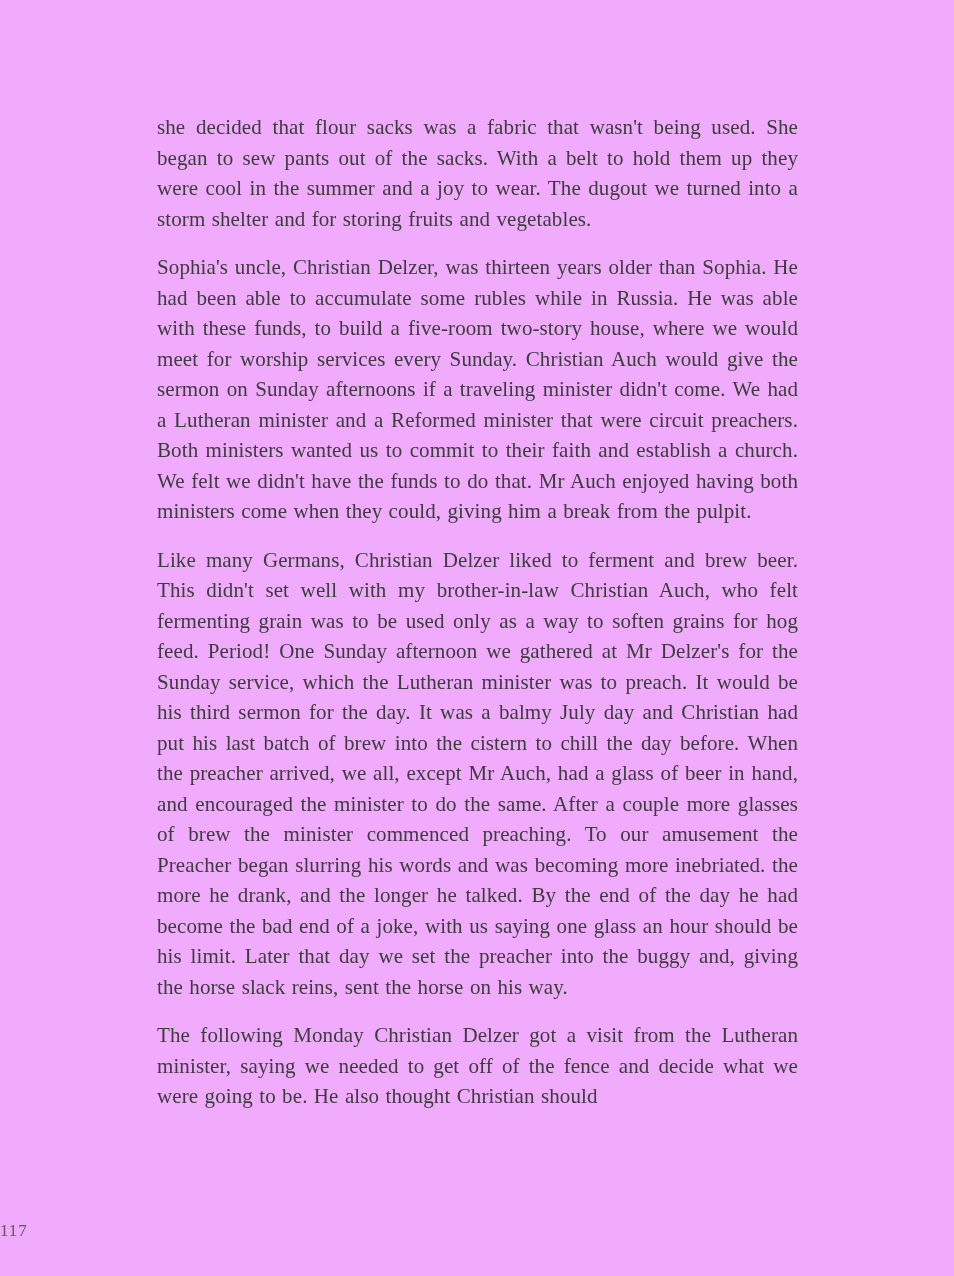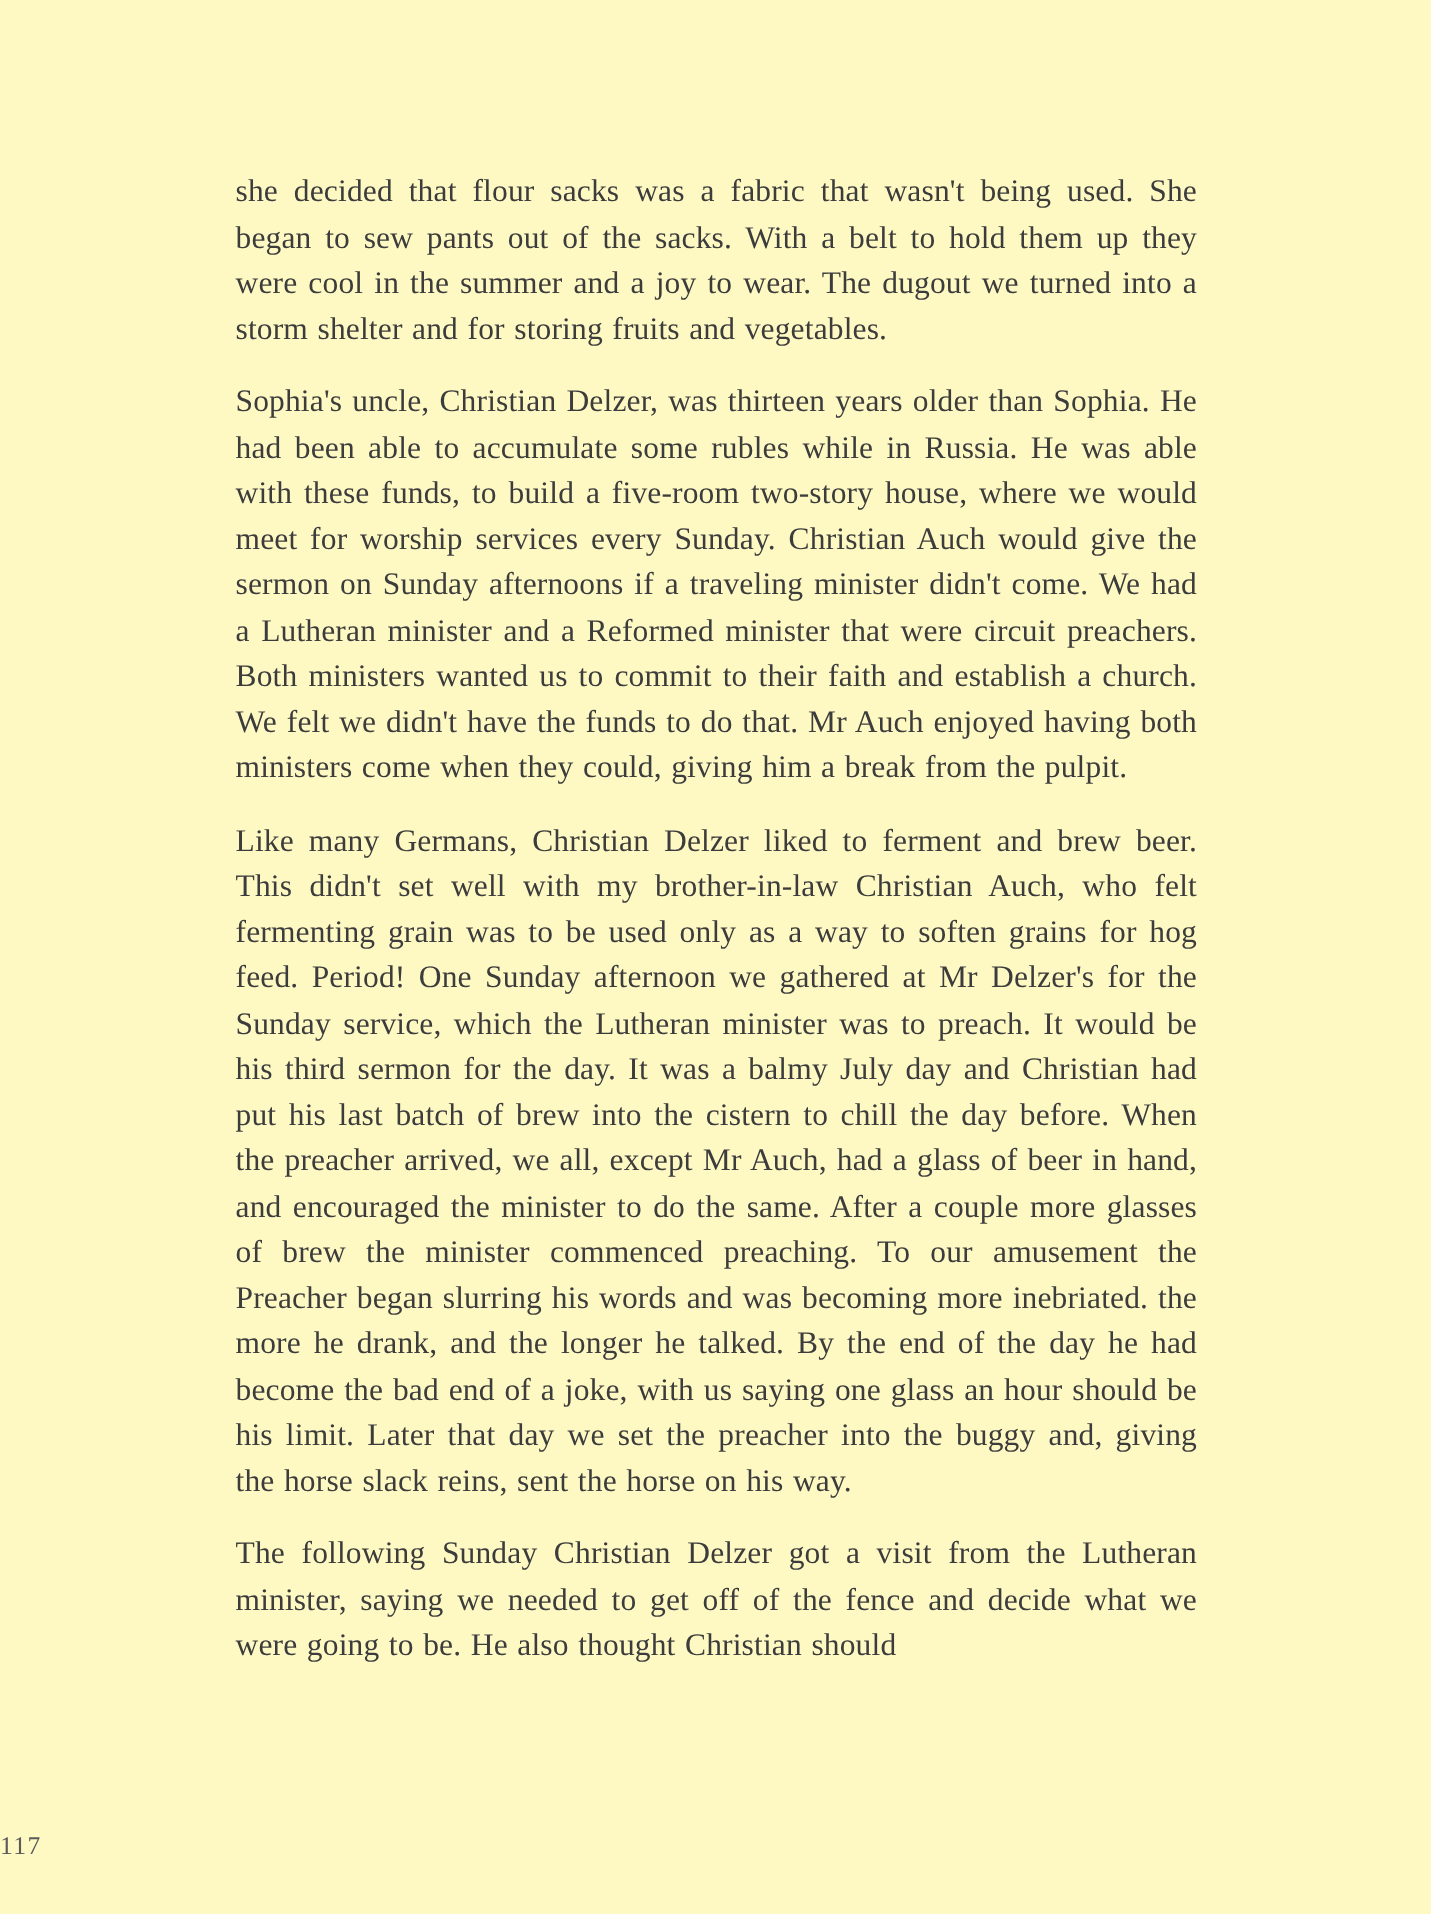--- a/index.html
+++ b/index.html
@@ -13,21 +13,21 @@
     position: relative;
     font-family: "Liberation Serif", serif;
     overflow: hidden;
   }
   .page {
     position: absolute;
     left: 0;
     top: 0;
     width: 954px;
     height: 1276px;
-    background: #fef9c3;
+    background: #f0abfc;
   }
   .text-block {
     position: absolute;
     left: 157px;
     top: 112px;
     width: 641px;
   }
   .text-block p {
     margin: 0 0 18px 0;
     font-size: 21px;
@@ -49,16 +49,16 @@
   }
 </style>
 </head>
 <body>
 
 <div class="page">
   <div class="text-block">
     <p>she decided that flour sacks was a fabric that wasn't being used. She began to sew pants out of the sacks. With a belt to hold them up they were cool in the summer and a joy to wear. The dugout we turned into a storm shelter and for storing fruits and vegetables.</p>
     <p>Sophia's uncle, Christian Delzer, was thirteen years older than Sophia. He had been able to accumulate some rubles while in Russia. He was able with these funds, to build a five-room two-story house, where we would meet for worship services every Sunday. Christian Auch would give the sermon on Sunday afternoons if a traveling minister didn't come. We had a Lutheran minister and a Reformed minister that were circuit preachers. Both ministers wanted us to commit to their faith and establish a church. We felt we didn't have the funds to do that. Mr Auch enjoyed having both ministers come when they could, giving him a break from the pulpit.</p>
     <p>Like many Germans, Christian Delzer liked to ferment and brew beer. This didn't set well with my brother-in-law Christian Auch, who felt fermenting grain was to be used only as a way to soften grains for hog feed. Period! One Sunday afternoon we gathered at Mr Delzer's for the Sunday service, which the Lutheran minister was to preach. It would be his third sermon for the day. It was a balmy July day and Christian had put his last batch of brew into the cistern to chill the day before. When the preacher arrived, we all, except Mr Auch, had a glass of beer in hand, and encouraged the minister to do the same. After a couple more glasses of brew the minister commenced preaching. To our amusement the Preacher began slurring his words and was becoming more inebriated. the more he drank, and the longer he talked. By the end of the day he had become the bad end of a joke, with us saying one glass an hour should be his limit. Later that day we set the preacher into the buggy and, giving the horse slack reins, sent the horse on his way.</p>
-    <p>The following Sunday Christian Delzer got a visit from the Lutheran minister, saying we needed to get off of the fence and decide what we were going to be. He also thought Christian should</p>
+    <p>The following Monday Christian Delzer got a visit from the Lutheran minister, saying we needed to get off of the fence and decide what we were going to be. He also thought Christian should</p>
   </div>
   <div class="page-number">117</div>
 </div>
 
 </body></html>

